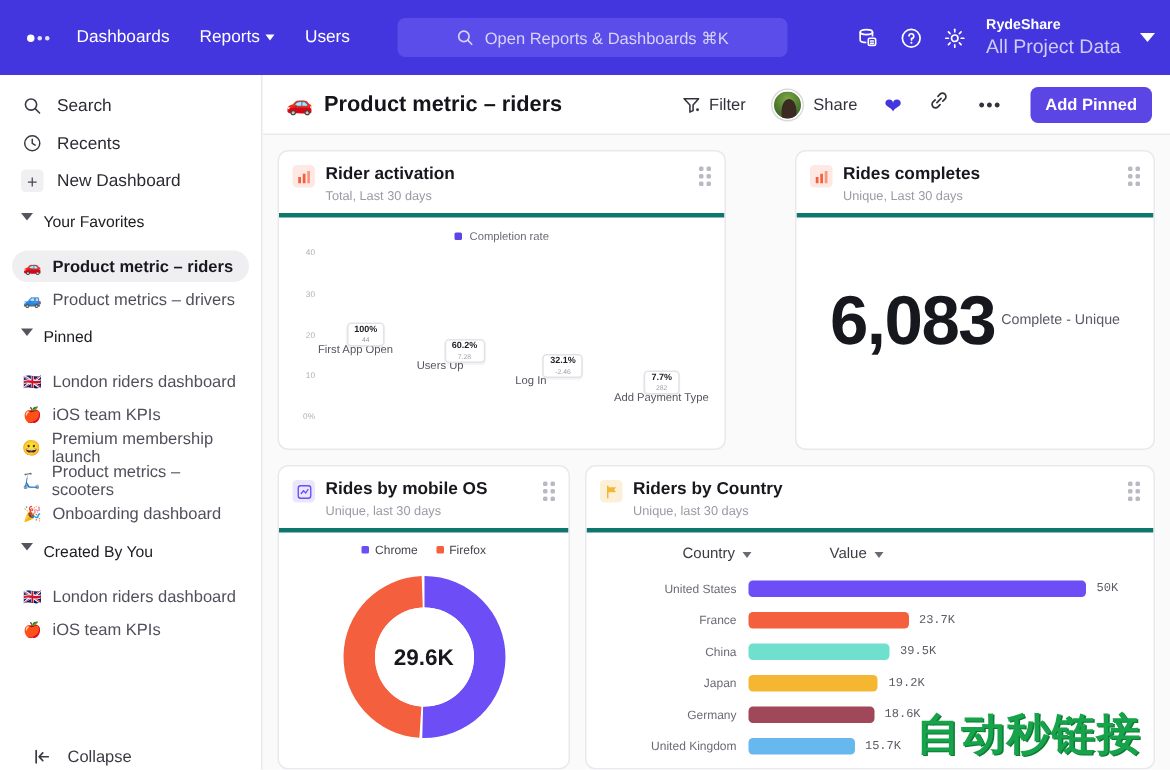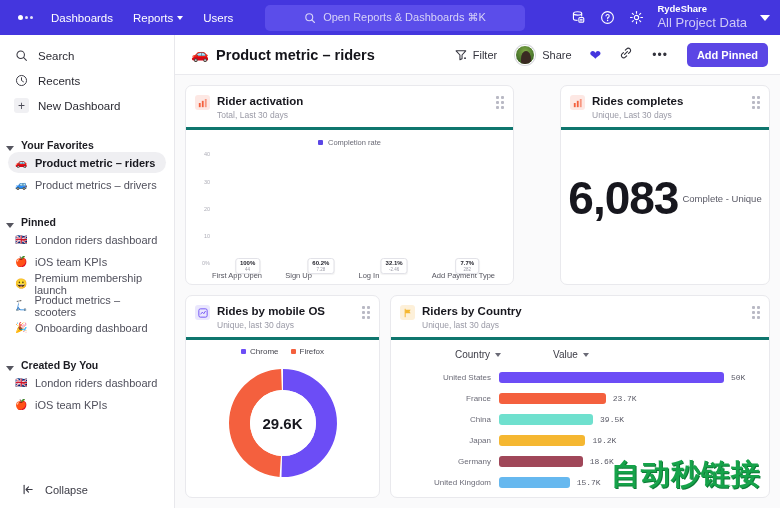--- a/index.html
+++ b/index.html
@@ -5,21 +5,21 @@
   * { box-sizing: border-box; margin: 0; padding: 0; }
   html, body {
     width: 780px; height: 513px;
     font-family: "Liberation Sans", sans-serif;
     background: #ffffff;
     overflow: hidden;
   }
 
   
   .topnav {
-    height: 35px; background: #4436DE;
+    height: 50px; background: #4436DE;
     display: flex; align-items: center;
     padding: 0 12px; gap: 0;
     position: relative;
   }
   .logo-dots { display: flex; align-items: center; gap: 2px; margin-right: 18px; padding-left: 6px;}
   .logo-dots i { display:block; width:5px; height:5px; border-radius:50%; background:#fff; }
   .logo-dots i.small { width:3px; height:3px; opacity:.85; }
   .nav-link {
     color: #fff; font-size: 11.5px; margin-right: 20px;
     display: flex; align-items: center; gap: 4px; cursor: pointer;
@@ -55,23 +55,23 @@
     padding: 0 14px; height: 25px; cursor: pointer;
     font-size: 11.5px; color: #2B2B33;
   }
   .side-ico { width: 15px; display:flex; align-items:center; justify-content:center; flex-shrink:0; }
   .plus-box {
     width:15px;height:15px;border-radius:3px;background:#F0F0F3;
     display:flex;align-items:center;justify-content:center;
     font-size:12px; color:#4A4A55; line-height:1;
   }
   .sec-head {
-    display:flex; align-items:flex-end; gap:7px;
-    padding: 0 6px; height: 24px; margin-top: 9px;
-    font-size: 10.5px; font-weight: bold; color: #1C1C22; cursor: pointer;
+    display:flex; align-items:flex-start; gap:7px;
+    padding: 0 14px; height: 24px; margin-top: 9px;
+    font-size: 10.5px; font-weight: normal; color: #1C1C22; cursor: pointer;
   }
   .chev { width:0;height:0;border-left:4px solid transparent;border-right:4px solid transparent;border-top:5px solid #55555F; }
   .fav-row {
     display:flex; align-items:center; gap:7px;
     margin: 1px 8px; padding: 0 7px; height: 21px;
     border-radius: 11px; font-size: 11px; color:#50505C; cursor:pointer;
   }
   .fav-row .em { font-size: 10px; width:13px; text-align:center; }
   .fav-row.active { background: #EFEFF2; color:#18181F; font-weight:bold; }
   .collapse-row {
@@ -116,21 +116,21 @@
   .card-sub { font-size: 8.5px; color:#9A9AA6; margin-top:2px; }
   .handle { margin-left:auto; display:grid; grid-template-columns:repeat(2,3px); gap:2px; cursor:grab; padding-top:2px;}
   .handle i { width:3px;height:3px;background:#B9B9C4; border-radius:1px; display:block; }
 
   
   .funnel-body { flex:1; padding: 8px 10px 4px 10px; display:flex; flex-direction:column; min-height:0;}
   .legend { display:flex; justify-content:center; align-items:center; gap:5px; font-size:7.5px; color:#6A6A76; margin-bottom:4px;}
   .legend i { width:5px;height:5px;background:#5B46E5; border-radius:1px; display:block;}
   .funnel-plot { flex:1; display:flex; min-height:0; }
   .yaxis { width:16px; display:flex; flex-direction:column; justify-content:space-between; font-size:5.5px; color:#AEAEB8; text-align:right; padding-bottom:14px; padding-right:2px;}
-  .bars { flex:1; display:flex; gap:2px; align-items:flex-end; position:relative;}
+  .bars { flex:1; display:flex; gap:2px; align-items:center; position:relative;}
   .bcol { flex:1; display:flex; flex-direction:column; }
   .btrack { flex:1; background:#DEDAFA; position:relative; display:flex; flex-direction:column; justify-content:flex-end; }
   .bfill { background:#6C4DF6; width:100%; position:relative; }
   .blabel {
     position:absolute; top:-9px; left:50%; transform:translateX(-50%);
     background:#fff; border:1px solid #E2E2E8; border-radius:3px;
     padding:1px 4px; text-align:center; line-height:1.15; white-space:nowrap;
     box-shadow:0 1px 1px rgba(0,0,0,.05); z-index:3;
   }
   .blabel .p { font-size:6px; font-weight:bold; color:#1D1D26; }
@@ -426,21 +426,21 @@
                   </div>
                   <div class="bcol">
                     <div class="btrack" style="margin-top: 21px;">
                       <div class="bfill" style="height: 60.2%;">
                         <div class="blabel">
                           <div class="p">60.2%</div>
                           <div class="v">7.28</div>
                         </div>
                       </div>
                     </div>
-                    <div class="bname">Sign Up</div>
+                    <div class="bname">Users Up</div>
                   </div>
                   <div class="bcol">
                     <div class="btrack" style="margin-top: 42px;">
                       <div class="bfill" style="height: 32.1%;">
                         <div class="blabel">
                           <div class="p">32.1%</div>
                           <div class="v">-2.46</div>
                         </div>
                       </div>
                     </div>
@@ -455,21 +455,21 @@
                         </div>
                       </div>
                     </div>
                     <div class="bname">Add Payment Type</div>
                   </div>
                 </div>
             </div>
           </div>
         </div>
 
-        <div class="card" style="width:210px;margin-left:36px;">
+        <div class="card" style="width:240px;margin-left:36px;">
           <div class="card-head">
             <span class="card-ico ci-red">
               <svg width="10" height="10" viewBox="0 0 12 12">
                 <rect x="1" y="6" width="2.2" height="5" fill="#F4603E"></rect>
                 <rect x="4.6" y="3.4" width="2.2" height="7.6" fill="#F4603E"></rect>
                 <rect x="8.2" y="1.2" width="2.2" height="9.8" fill="#F4603E" opacity=".6"></rect>
               </svg>
             </span>
             <div>
               <div class="card-title">Rides completes</div>

